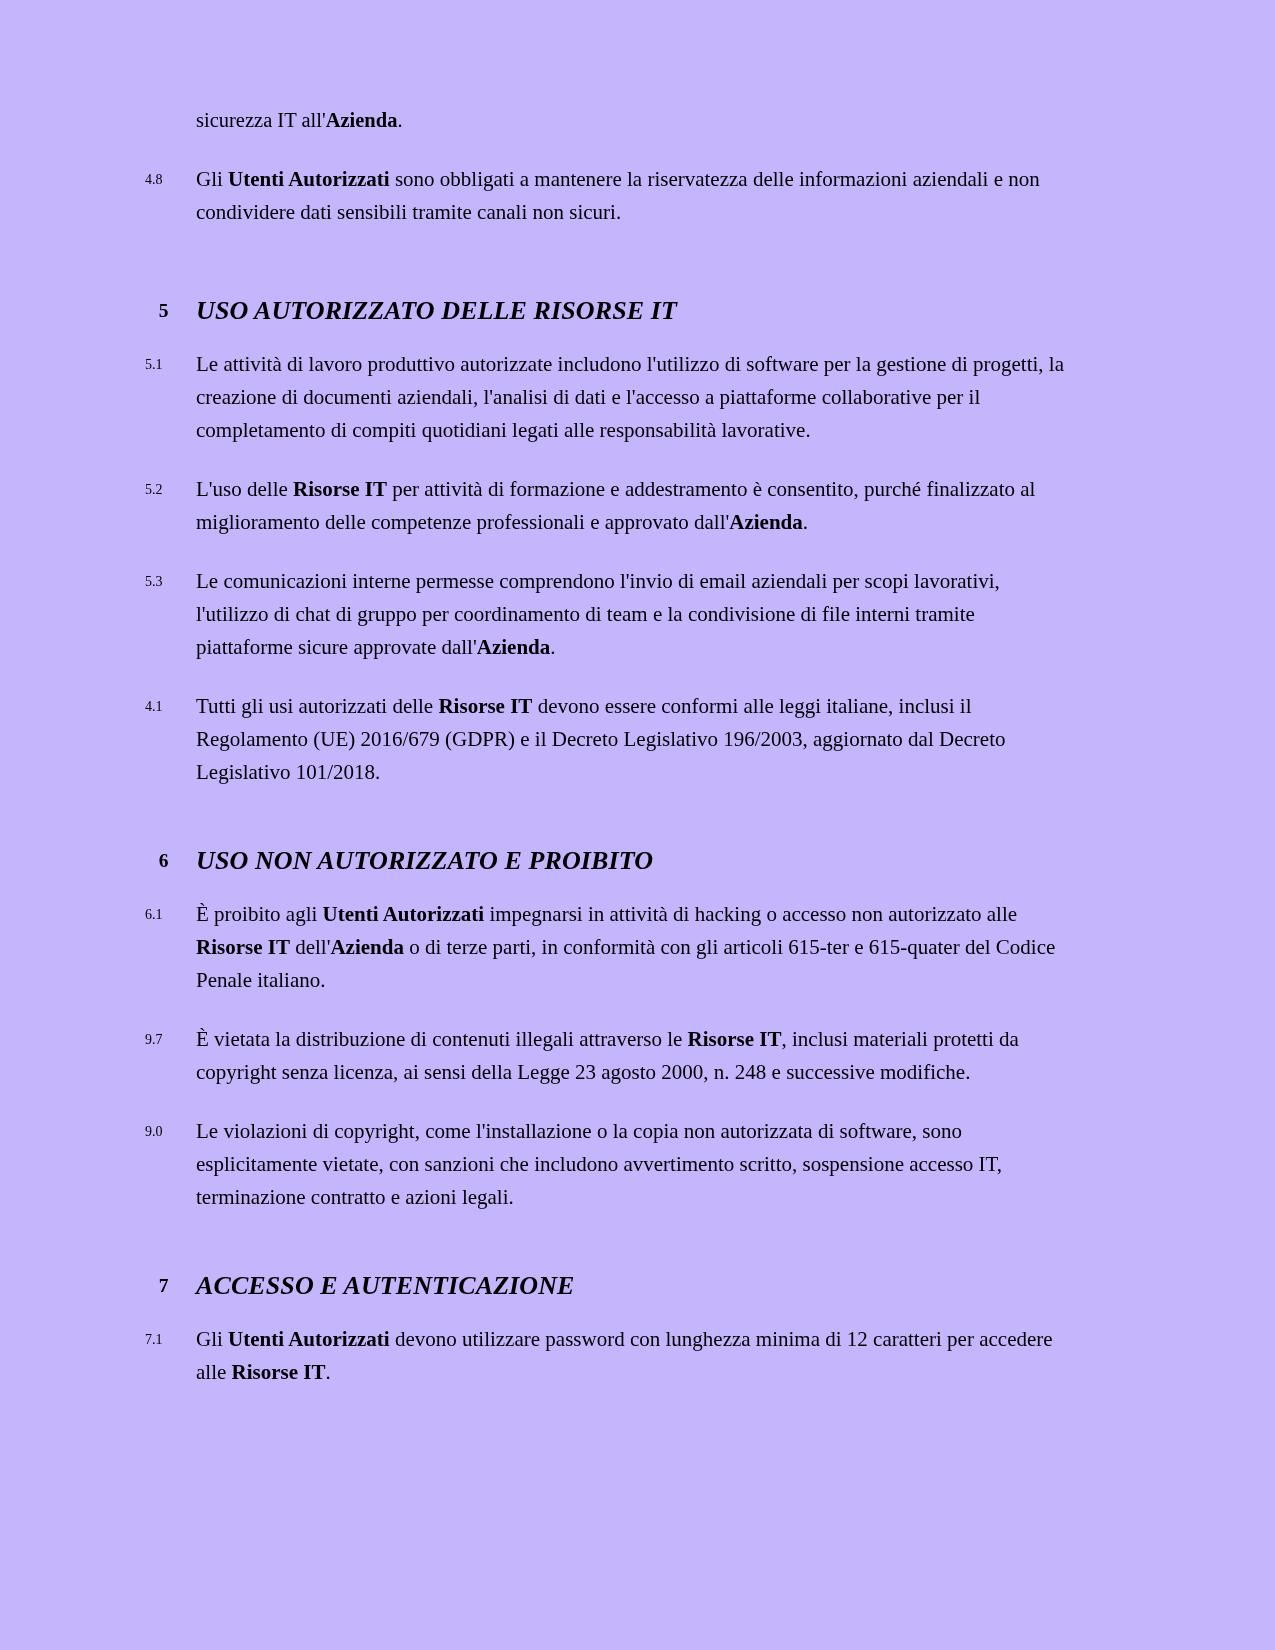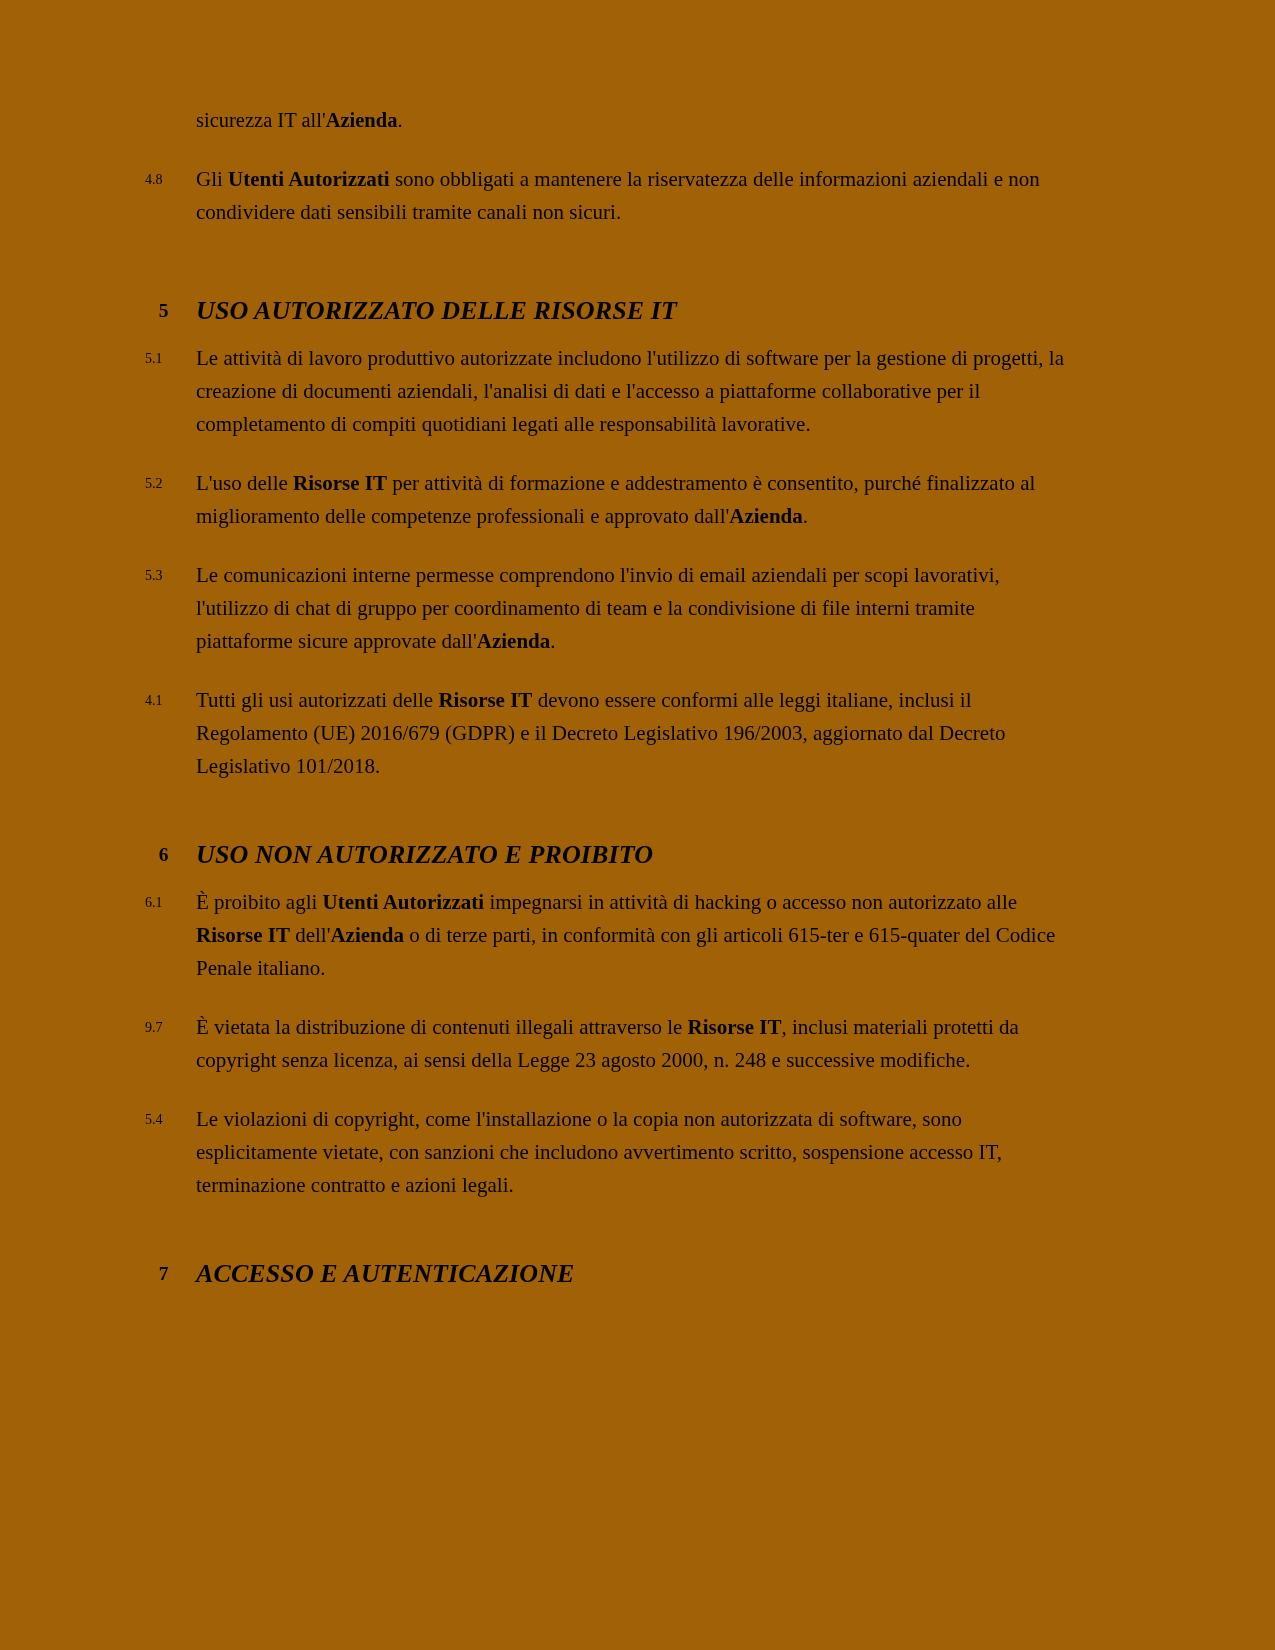--- a/index.html
+++ b/index.html
@@ -8,21 +8,21 @@
     background: #ffffff;
   }
   body {
     font-family: "Liberation Serif", "DejaVu Serif", serif;
     color: #000000;
   }
   .page {
     position: relative;
     width: 1275px;
     height: 1650px;
-    background: #a16207;
+    background: #c4b5fd;
     box-sizing: border-box;
     overflow: hidden;
   }
   .content {
     position: absolute;
     left: 145px;
     top: 104px;
     width: 930px;
   }
 
@@ -75,21 +75,21 @@
   .section-title {
     flex: 1 1 auto;
     font-size: 26px;
     line-height: 31px;
     font-weight: bold;
     letter-spacing: 0.1px;
     font-style: italic;
   }
 
   
-  .clause.after-heading { margin-top: 16px; }
+  .clause.after-heading { margin-top: 22px; }
 
   b, strong { font-weight: bold; }
 </style>
 </head>
 <body>
 
 <div class="page">
   <div class="content">
 
     <p class="cont-line">sicurezza IT all'<b>Azienda</b>.</p>
@@ -125,23 +125,27 @@
         </div>
         <div class="clause after-heading">
           <div class="clause-num">6.1</div>
           <div class="clause-body">È proibito agli <b>Utenti Autorizzati</b> impegnarsi in attività di hacking o accesso non autorizzato alle <b>Risorse IT</b> dell'<b>Azienda</b> o di terze parti, in conformità con gli articoli 615-ter e 615-quater del Codice Penale italiano.</div>
         </div>
         <div class="clause">
           <div class="clause-num">9.7</div>
           <div class="clause-body">È vietata la distribuzione di contenuti illegali attraverso le <b>Risorse IT</b>, inclusi materiali protetti da copyright senza licenza, ai sensi della Legge 23 agosto 2000, n. 248 e successive modifiche.</div>
         </div>
         <div class="clause">
-          <div class="clause-num">5.4</div>
+          <div class="clause-num">9.0</div>
           <div class="clause-body">Le violazioni di copyright, come l'installazione o la copia non autorizzata di software, sono esplicitamente vietate, con sanzioni che includono avvertimento scritto, sospensione accesso IT, terminazione contratto e azioni legali.</div>
         </div>
         <div class="section">
           <div class="section-num">7</div>
           <div class="section-title">ACCESSO E AUTENTICAZIONE</div>
+        </div>
+        <div class="clause after-heading">
+          <div class="clause-num">7.1</div>
+          <div class="clause-body">Gli <b>Utenti Autorizzati</b> devono utilizzare password con lunghezza minima di 12 caratteri per accedere alle <b>Risorse IT</b>.</div>
         </div>
       </div>
 
   </div>
 </div>
 
 </body></html>

